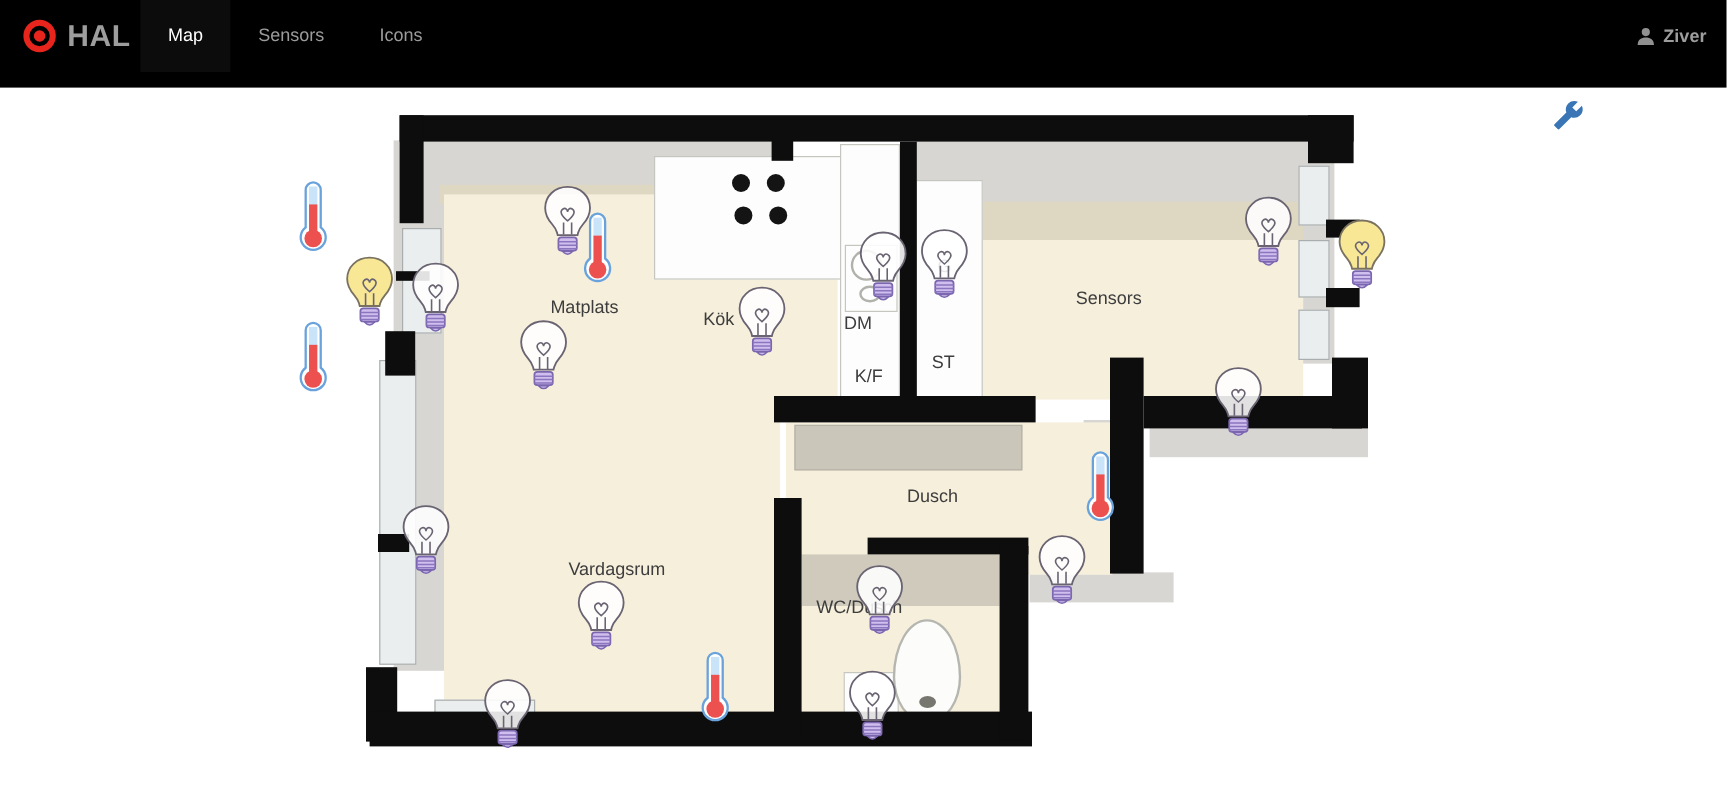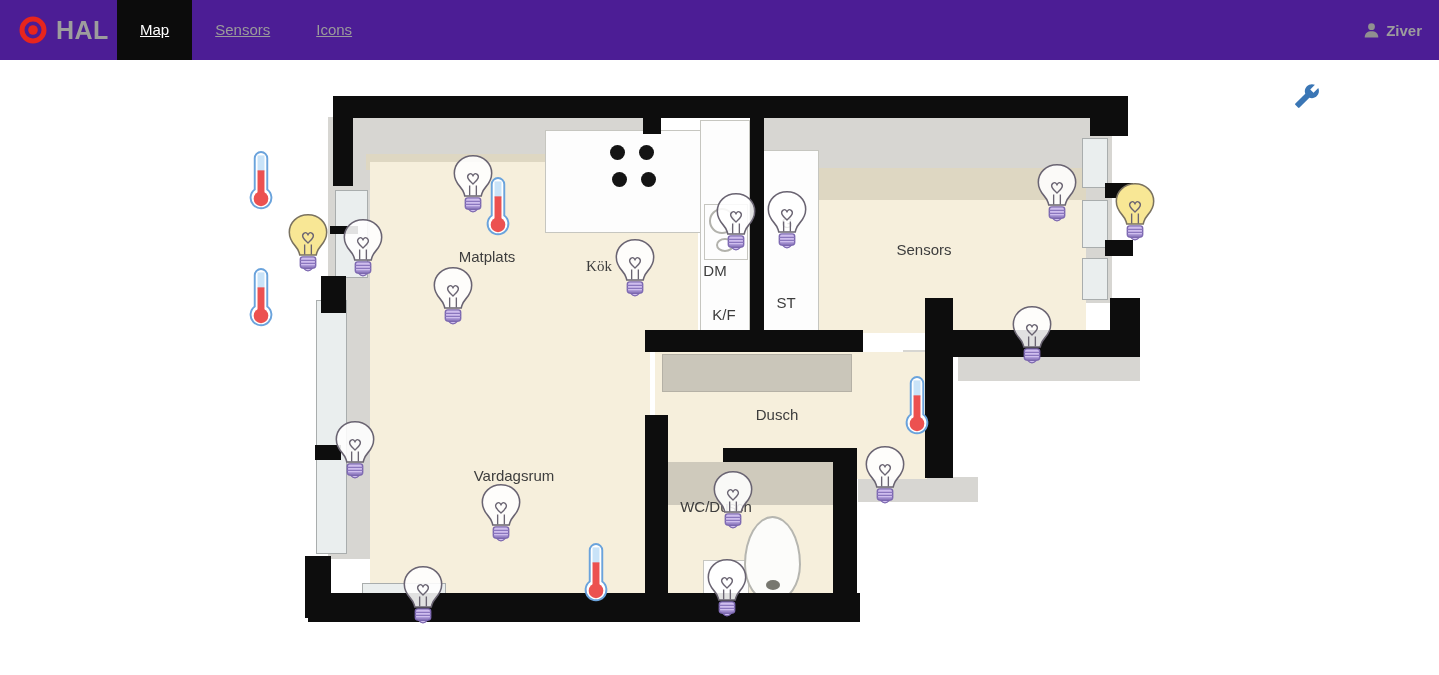--- a/index.html
+++ b/index.html
@@ -1,25 +1,25 @@
 <!DOCTYPE html>
 <html><head>
 <meta charset="utf-8">
 <style>
   html,body{margin:0;padding:0;background:#fff;}
   .screen{position:relative;width:1439px;height:675px;background:#fff;overflow:hidden;
           font-family:"Liberation Sans",sans-serif;}
   .abs{position:absolute;}
 
   
-  .navbar{position:absolute;left:0;top:0;width:100%;height:60px;background:#4c1d95;z-index:50;text-align:right;}
+  .navbar{position:absolute;left:0;top:0;width:100%;height:73px;background:#000000;z-index:50;text-align:right;}
   .brand{position:absolute;left:18px;top:0;height:60px;display:flex;align-items:center;gap:8px;cursor:pointer;}
   .brand-text{color:#9d9d9d;font-size:25px;font-weight:bold;letter-spacing:.5px;}
   .tabs{position:absolute;left:117px;top:0;height:60px;display:flex;}
-  .tab{height:60px;line-height:60px;padding:0 23px;color:#9b9b9b;font-size:15px;cursor:pointer;text-decoration:underline;}
+  .tab{height:60px;line-height:60px;padding:0 23px;color:#9b9b9b;font-size:15px;cursor:pointer;}
   .tab.active{background:#0c0c0c;color:#ffffff;}
   .user{position:absolute;right:17px;top:0;height:60px;display:flex;align-items:center;gap:6px;
         color:#9d9d9d;font-weight:bold;font-size:15px;cursor:pointer;}
 
   
   .plan{position:absolute;inset:0;z-index:10;}
   .wall{background:#0d0d0d;}
   .face{background:#d7d6d2;}
   .face2{background:#ded7c2;}
   .floor{background:#f6efdc;}
@@ -126,21 +126,21 @@
     <div class="abs wall" style="left:1090px;top:96px;width:38px;height:40px"></div>
     <div class="abs wall" style="left:1105px;top:183px;width:28px;height:15px"></div>
     <div class="abs wall" style="left:1105px;top:240px;width:28px;height:16px"></div>
 
     <div class="sensor wrench" style="left:1307px;top:96px">
       <svg width="26" height="26" viewBox="0 0 24 24" style="transform:scaleX(-1)">
         <path d="M22.7,19l-9.1-9.1c0.9-2.3,0.4-5-1.5-6.9c-2-2-5-2.4-7.4-1.3L9,6L6,9L1.6,4.7 C0.4,7.1,0.9,10.1,2.9,12.1c1.9,1.9,4.6,2.4,6.9,1.5l9.1,9.1c0.4,0.4,1,0.4,1.4,0l2.3-2.3 C23.1,20,23.1,19.4,22.7,19z" fill="#3a76b5"></path>
       </svg>
     </div>
   <span class="room-label" style="left: 447px; top: 256px; margin-left: 40px;">Matplats</span>
-      <span class="room-label" style="left: 599px; top: 266px; font-family: Liberation Serif, serif;">Kök</span>
+      <span class="room-label" style="left: 599px; top: 266px;">Kök</span>
       <span class="room-label" style="left: 924px; top: 249px;">Sensors</span>
       <span class="room-label" style="left: 777px; top: 414px;">Dusch</span>
       <span class="room-label" style="left: 514px; top: 475px;">Vardagsrum</span>
       <span class="room-label" style="left: 716px; top: 506px;">WC/Dusch</span>
       <span class="room-label" style="left: 715px; top: 270px;">DM</span>
       <span class="room-label" style="left: 724px; top: 314px;">K/F</span>
       <span class="room-label" style="left: 786px; top: 302px;">ST</span>
       <span class="room-label" style="left: 787px; top: 222px;">G</span>
       <div class="sensor bulb" style="left: 473px; top: 184px;">
     <svg width="46" height="62" viewBox="0 0 48 64">

